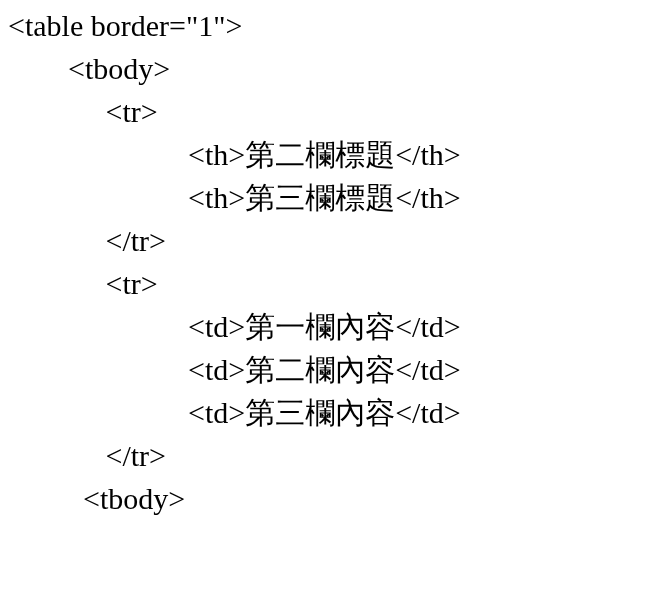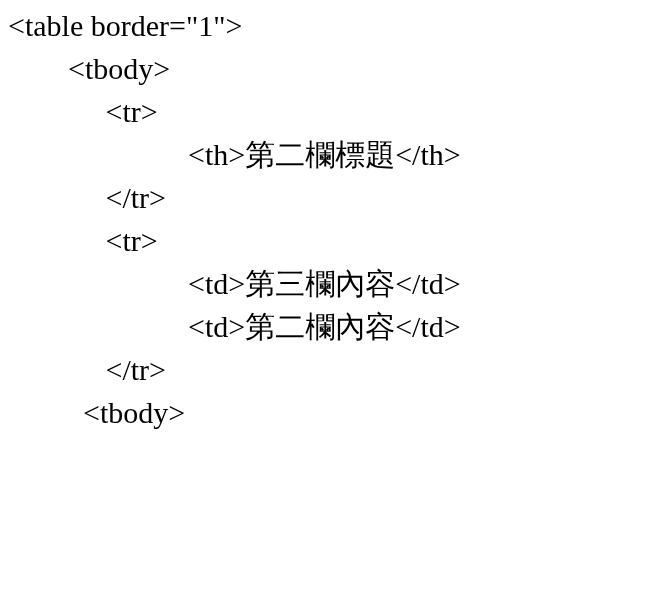--- a/index.html
+++ b/index.html
@@ -29,19 +29,21 @@
   }
 </style>
 </head>
 <body>
 
 <div class="code-block">
   <div class="code-line">&lt;table border="1"&gt;</div>
   <div class="code-line">        &lt;tbody&gt;</div>
   <div class="code-line">             &lt;tr&gt;</div>
   <div class="code-line">                        &lt;th&gt;第二欄標題&lt;/th&gt;</div>
+  <div class="code-line">                        &lt;th&gt;第三欄標題&lt;/th&gt;</div>
   <div class="code-line">             &lt;/tr&gt;</div>
   <div class="code-line">             &lt;tr&gt;</div>
+  <div class="code-line">                        &lt;td&gt;第一欄內容&lt;/td&gt;</div>
+  <div class="code-line">                        &lt;td&gt;第二欄內容&lt;/td&gt;</div>
   <div class="code-line">                        &lt;td&gt;第三欄內容&lt;/td&gt;</div>
-  <div class="code-line">                        &lt;td&gt;第二欄內容&lt;/td&gt;</div>
   <div class="code-line">             &lt;/tr&gt;</div>
   <div class="code-line">          &lt;tbody&gt;</div>
 </div>
 
 </body></html>

